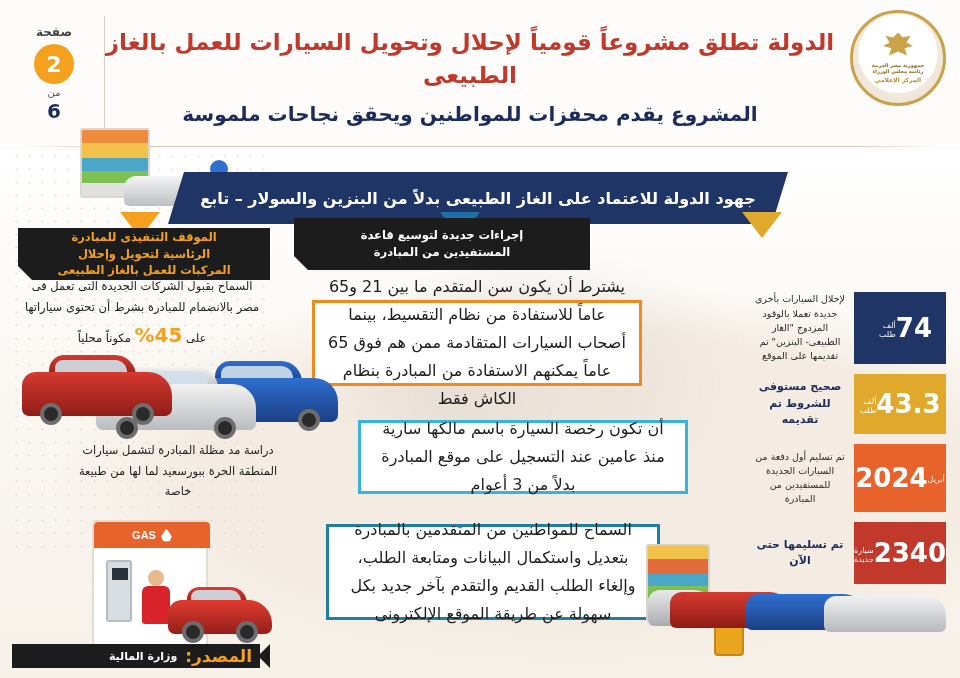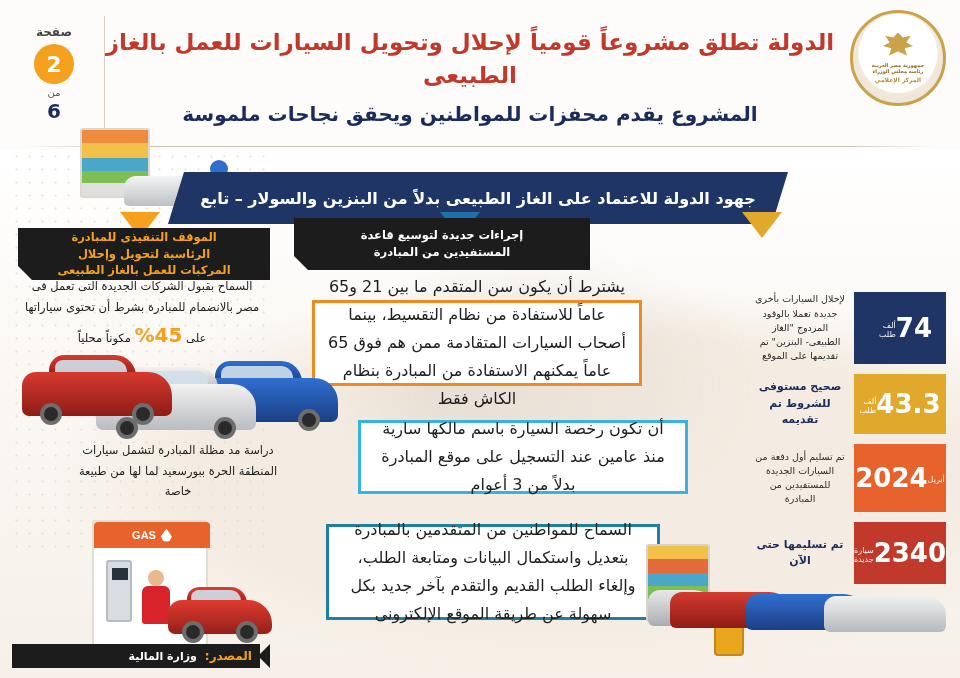--- a/index.html
+++ b/index.html
@@ -237,21 +237,21 @@
     position: absolute; right: 732px; top: 160px; width: 18px; height: 18px;
     border-radius: 50%; background: #2f6fd0;
   }
 
   
   .source-bar {
     position: absolute; right: 700px; bottom: 10px; width: 248px; height: 24px;
     background: #1c1c1c; display: flex; align-items: center; justify-content: flex-start;
     padding: 0 8px; gap: 8px;
   }
-  .source-bar .src-key { color: #f5a11d; font-size: 12px; font-weight: bold; }
+  .source-bar .src-key { color: #f5a11d; font-size: 17px; font-weight: bold; }
   .source-bar .src-val { color: #fff; font-size: 11px; font-weight: bold; }
   .src-tail { position: absolute; right: 690px; bottom: 10px; width: 12px; height: 24px; background: #1c1c1c;
     clip-path: polygon(100% 0, 100% 100%, 0 50%); }
 </style>
 </head>
 <body>
 
 <div class="page">
 
   <div class="bg-swoosh"></div>

